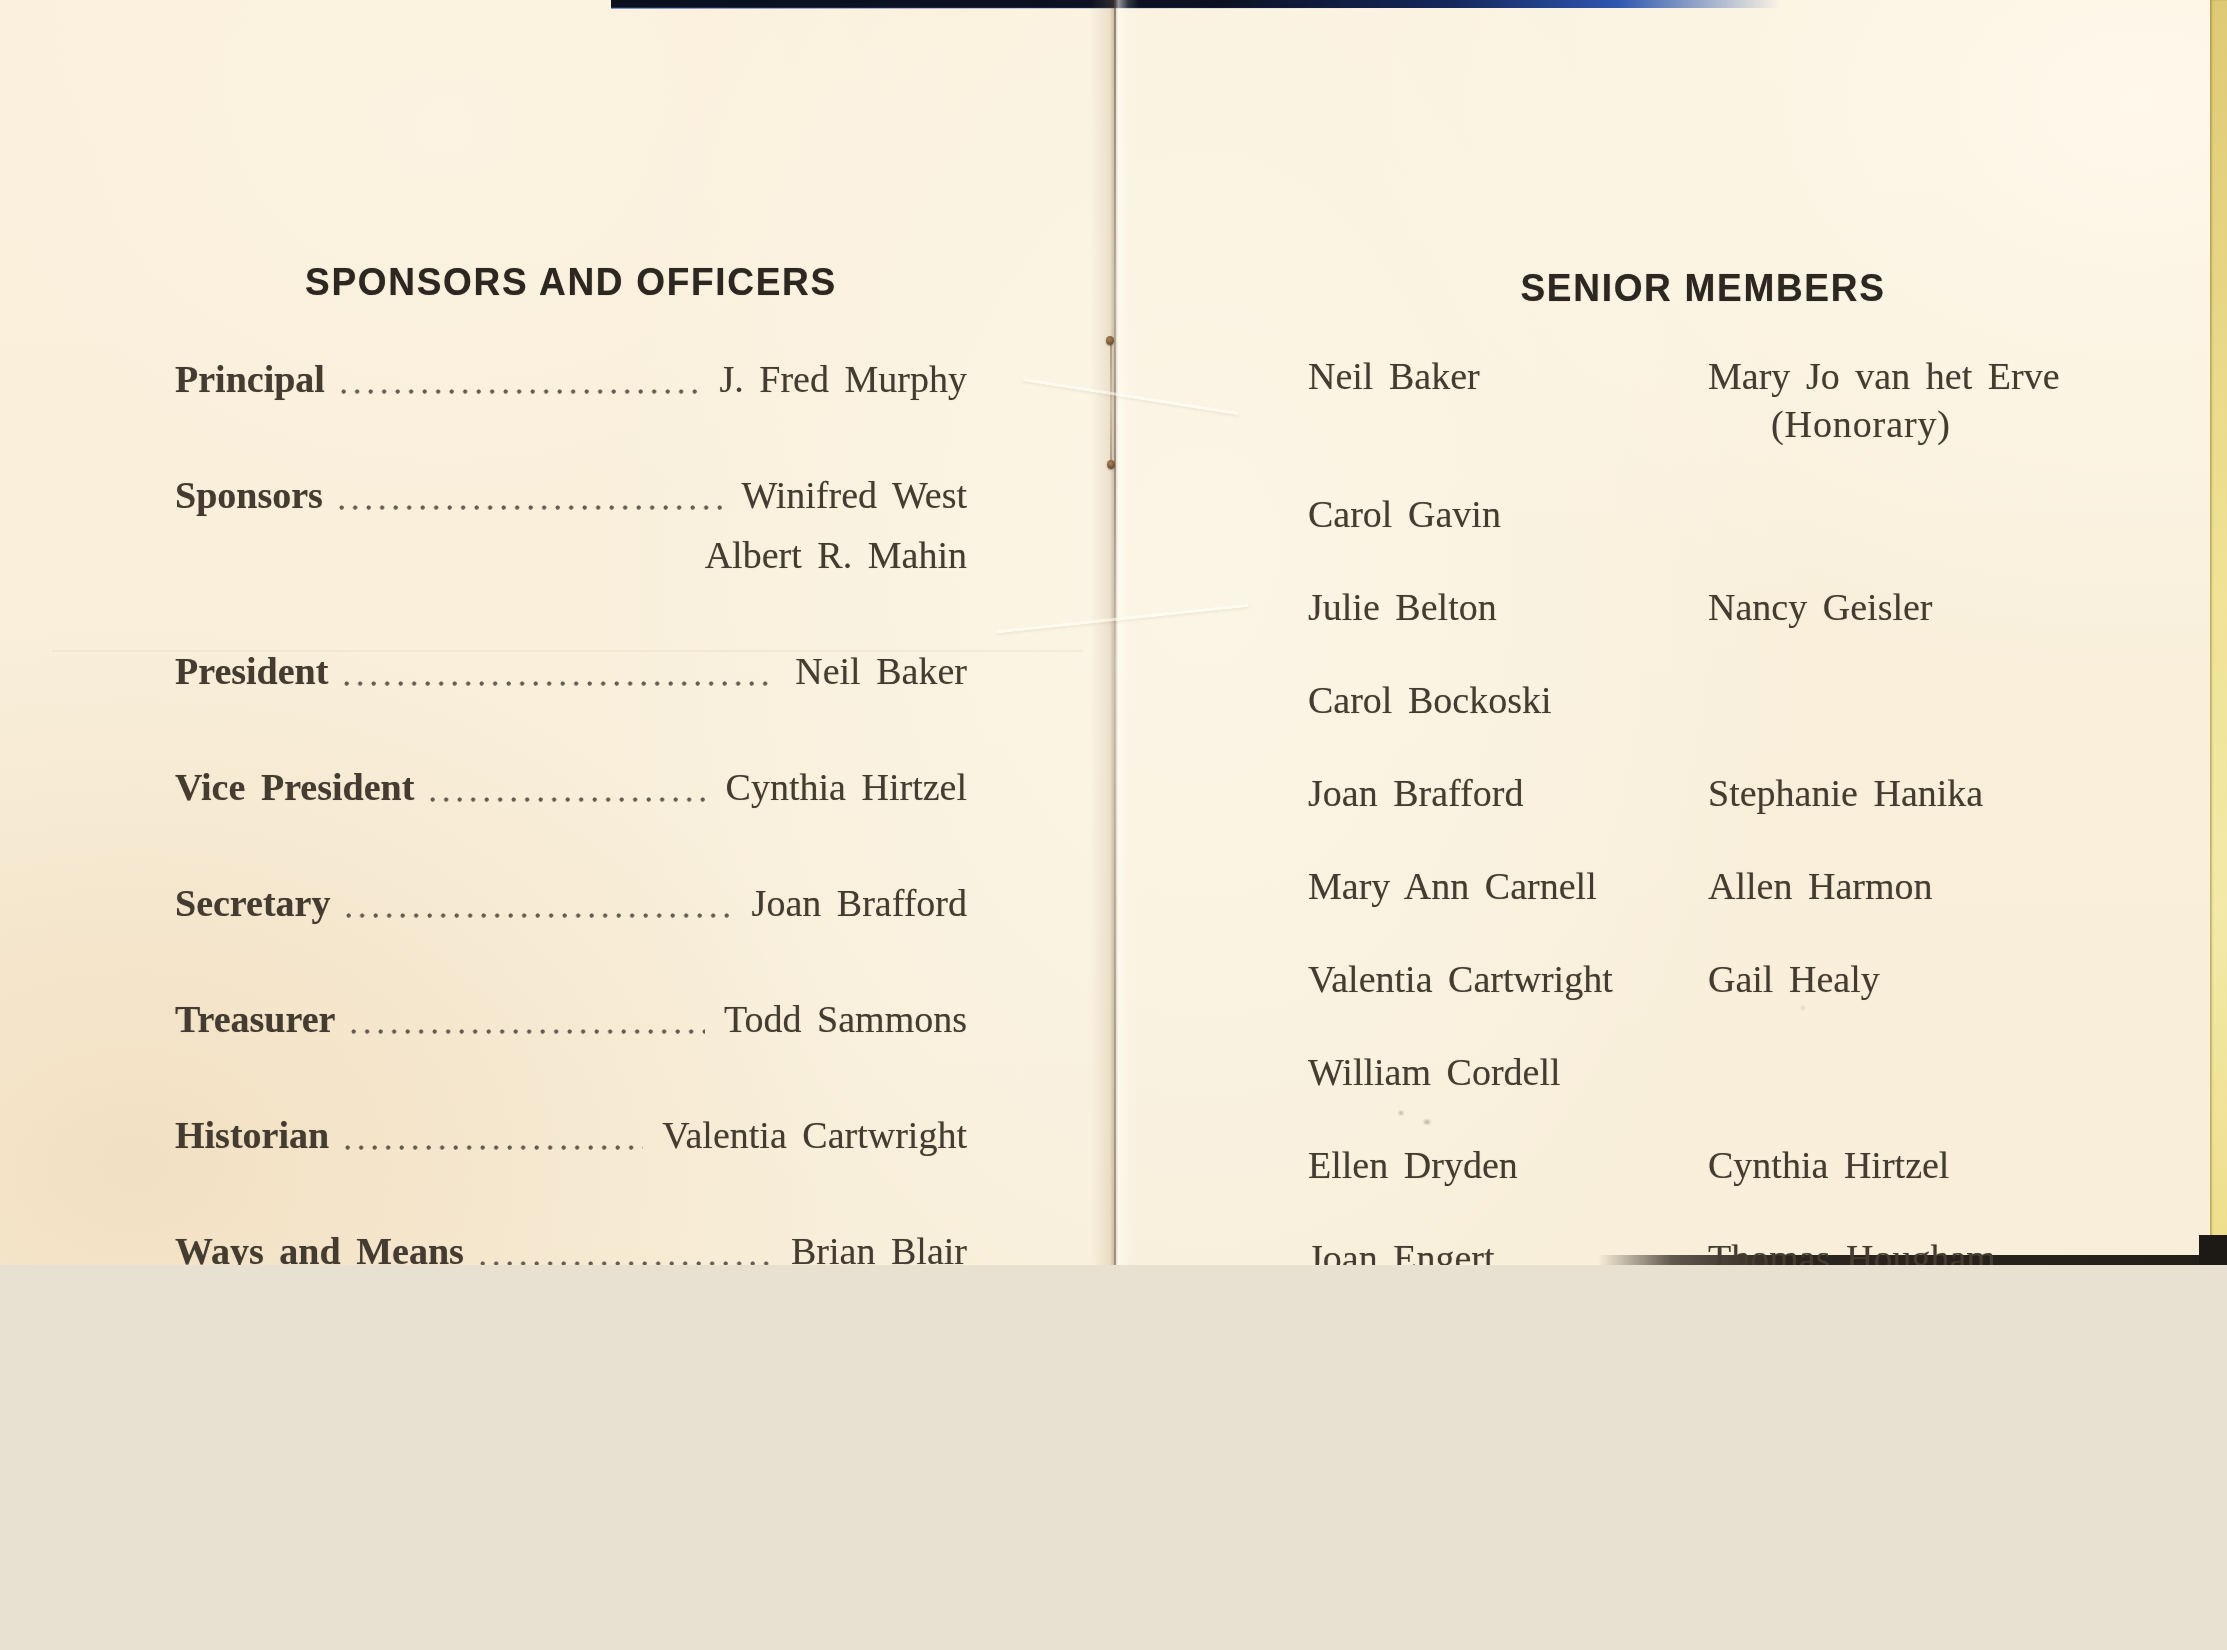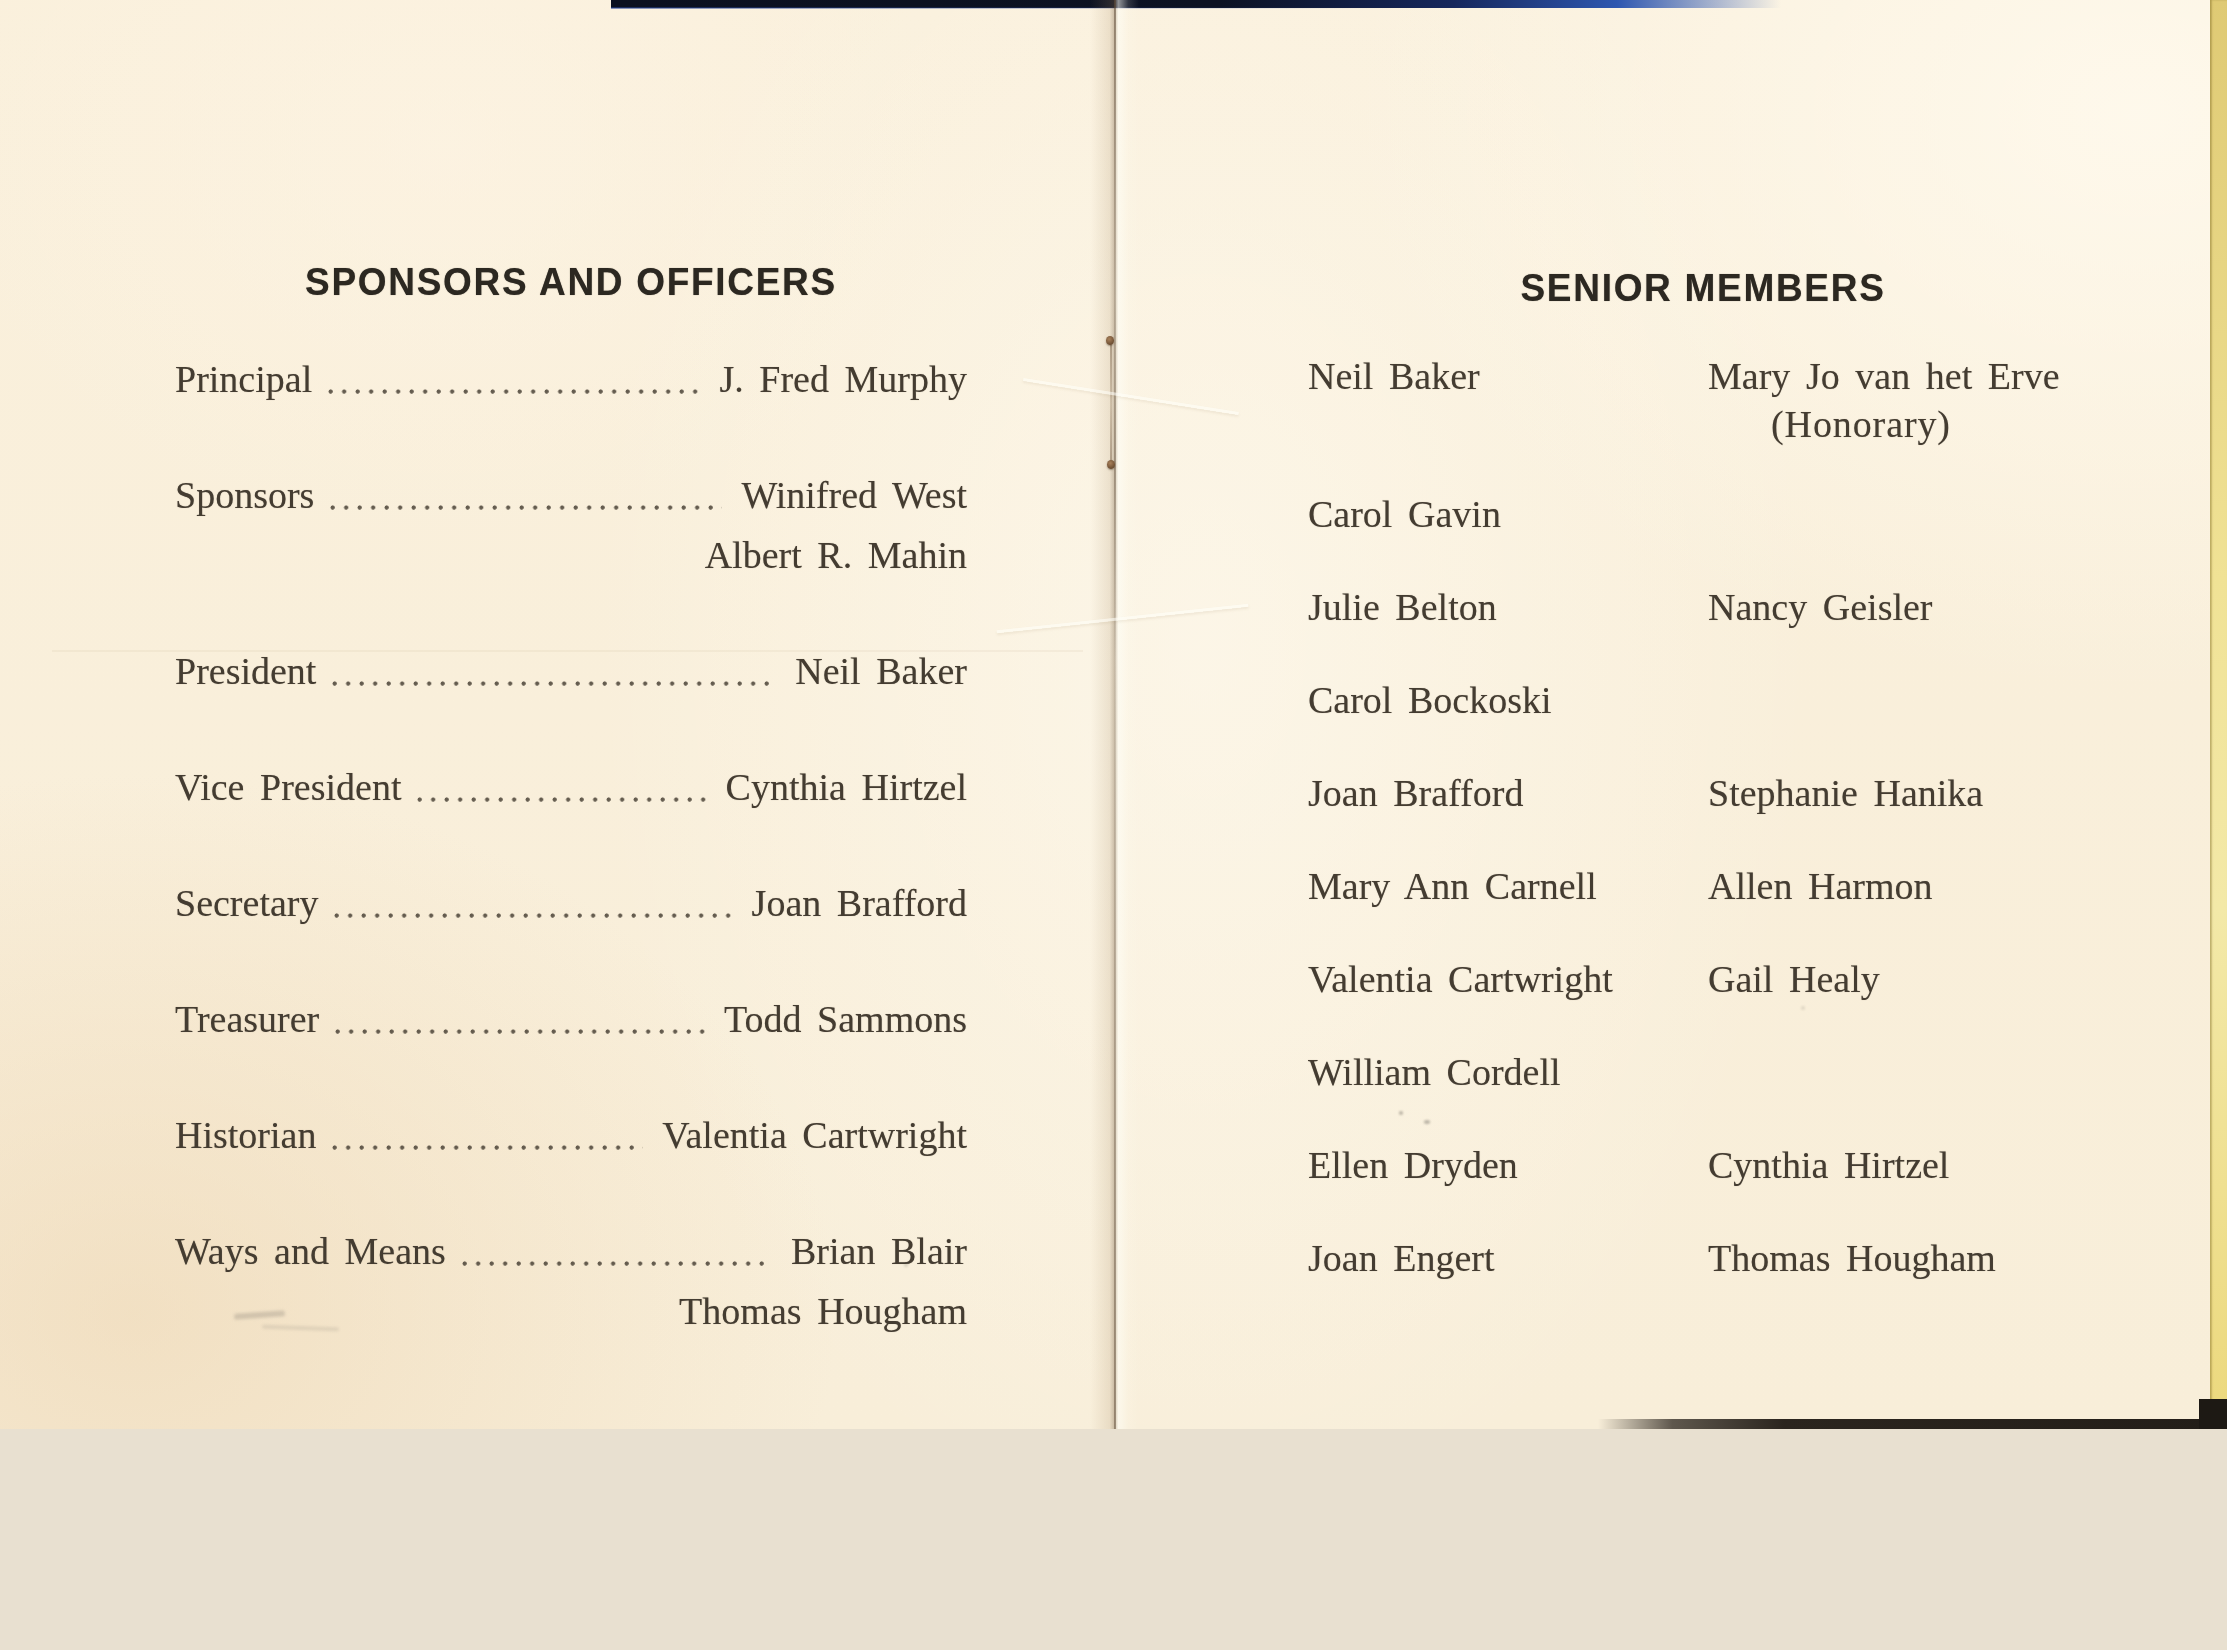--- a/index.html
+++ b/index.html
@@ -1,17 +1,17 @@
 <!DOCTYPE html>
 <html style="font-size:14px"><head>
 <meta charset="utf-8">
 <style>
   html,body{margin:0;padding:0;background:#e8e0d0;}
   .spread{
-    position:relative; width:2227px; height:1429px; overflow:hidden;
+    position:relative; width:2227px; height:1265px; overflow:hidden;
     background:
       radial-gradient(1135px 873px at 6% 92%, rgba(236,212,176,0.55), transparent 62%),
       radial-gradient(1310px 961px at 96% 8%, rgba(255,250,238,0.85), transparent 60%),
       radial-gradient(873px 1310px at 54% 45%, rgba(255,252,243,0.50), transparent 70%),
       radial-gradient(786px 611px at 20% 10%, rgba(253,244,228,0.6), transparent 65%),
       linear-gradient(to bottom,#faf0dc,#f8eed9);
     font-family:"Liberation Serif","DejaVu Serif",serif;
     color:#443c31;
   }
   
@@ -90,21 +90,21 @@
   .title-left{ left:175px; width:792px; top:262px; }
   .title-right{ left:1308px; width:790px; top:268px; }
   
   .officers{
     position:absolute; left:175px; top:353px; width:792px;
     font-size:38px; line-height:52px;
     text-shadow:0 0 0.9px rgba(68,60,48,0.4);
   }
   .officer-row{ margin-bottom:64px; }
   .officer-line{ display:flex; align-items:baseline; }
-  .officer-label{ white-space:nowrap; word-spacing:6.1px; }
+  .officer-label{ white-space:nowrap; word-spacing:6.1px;font-weight:bold; }
   .leader-dots{
     flex:1 1 auto; height:8.7px; margin:0 19px 0 15.7px; align-self:flex-end;
     margin-bottom:8.7px;
     background-image:radial-gradient(circle at 2.6px 3.5px, rgba(74,66,54,0.85) 1.8px, rgba(74,66,54,0) 2.4px);
     background-size:13.5px 8.7px; background-repeat:repeat-x; background-position:left bottom;
   }
   .officer-name{ white-space:nowrap; word-spacing:6.1px; }
   .officer-extra-name{ text-align:right; margin-top:8px; word-spacing:6.1px; }
   
   .members{

